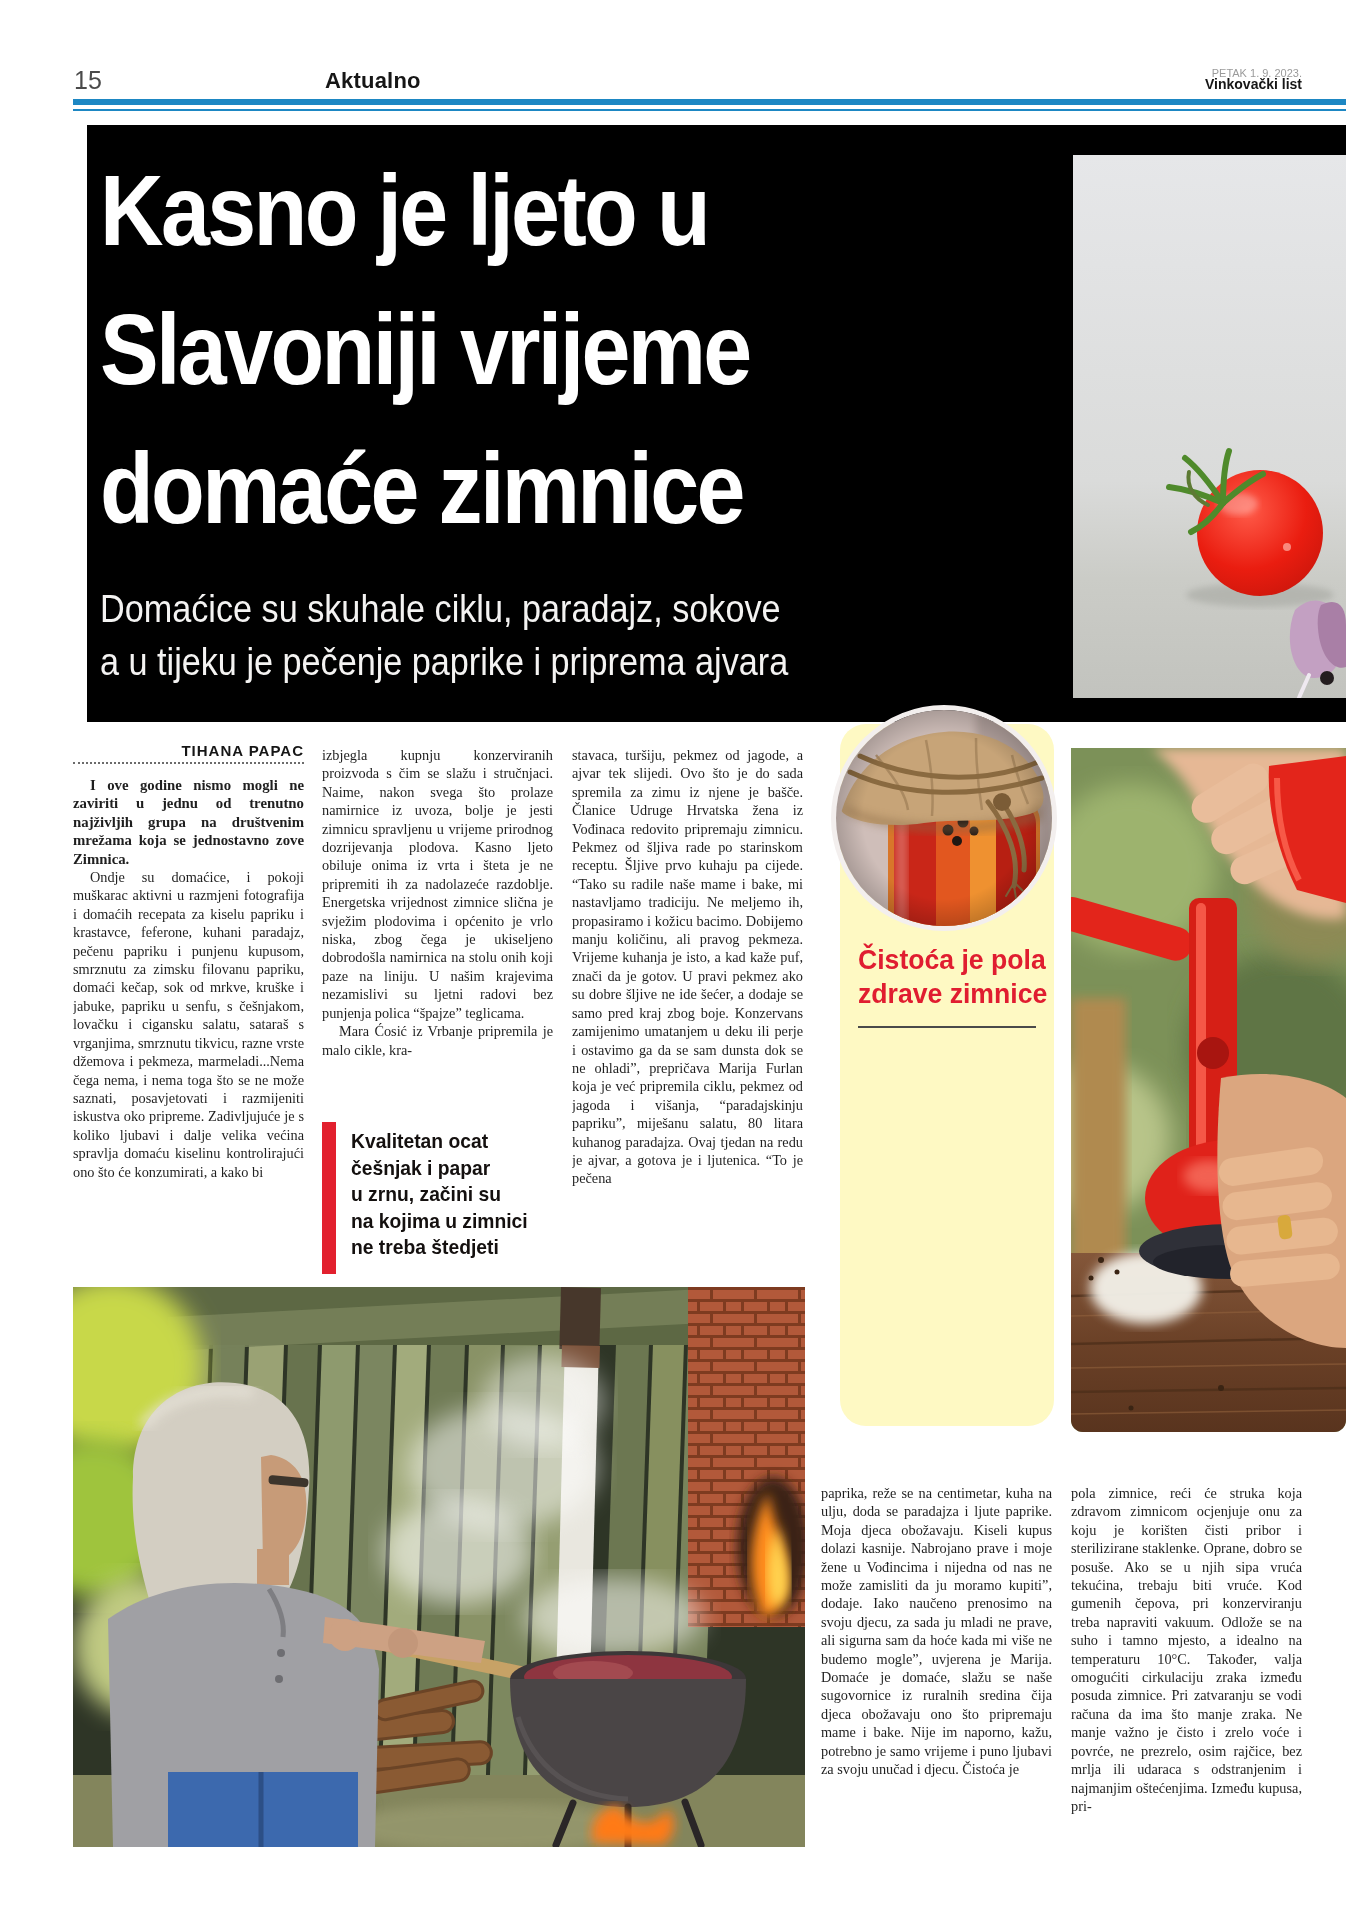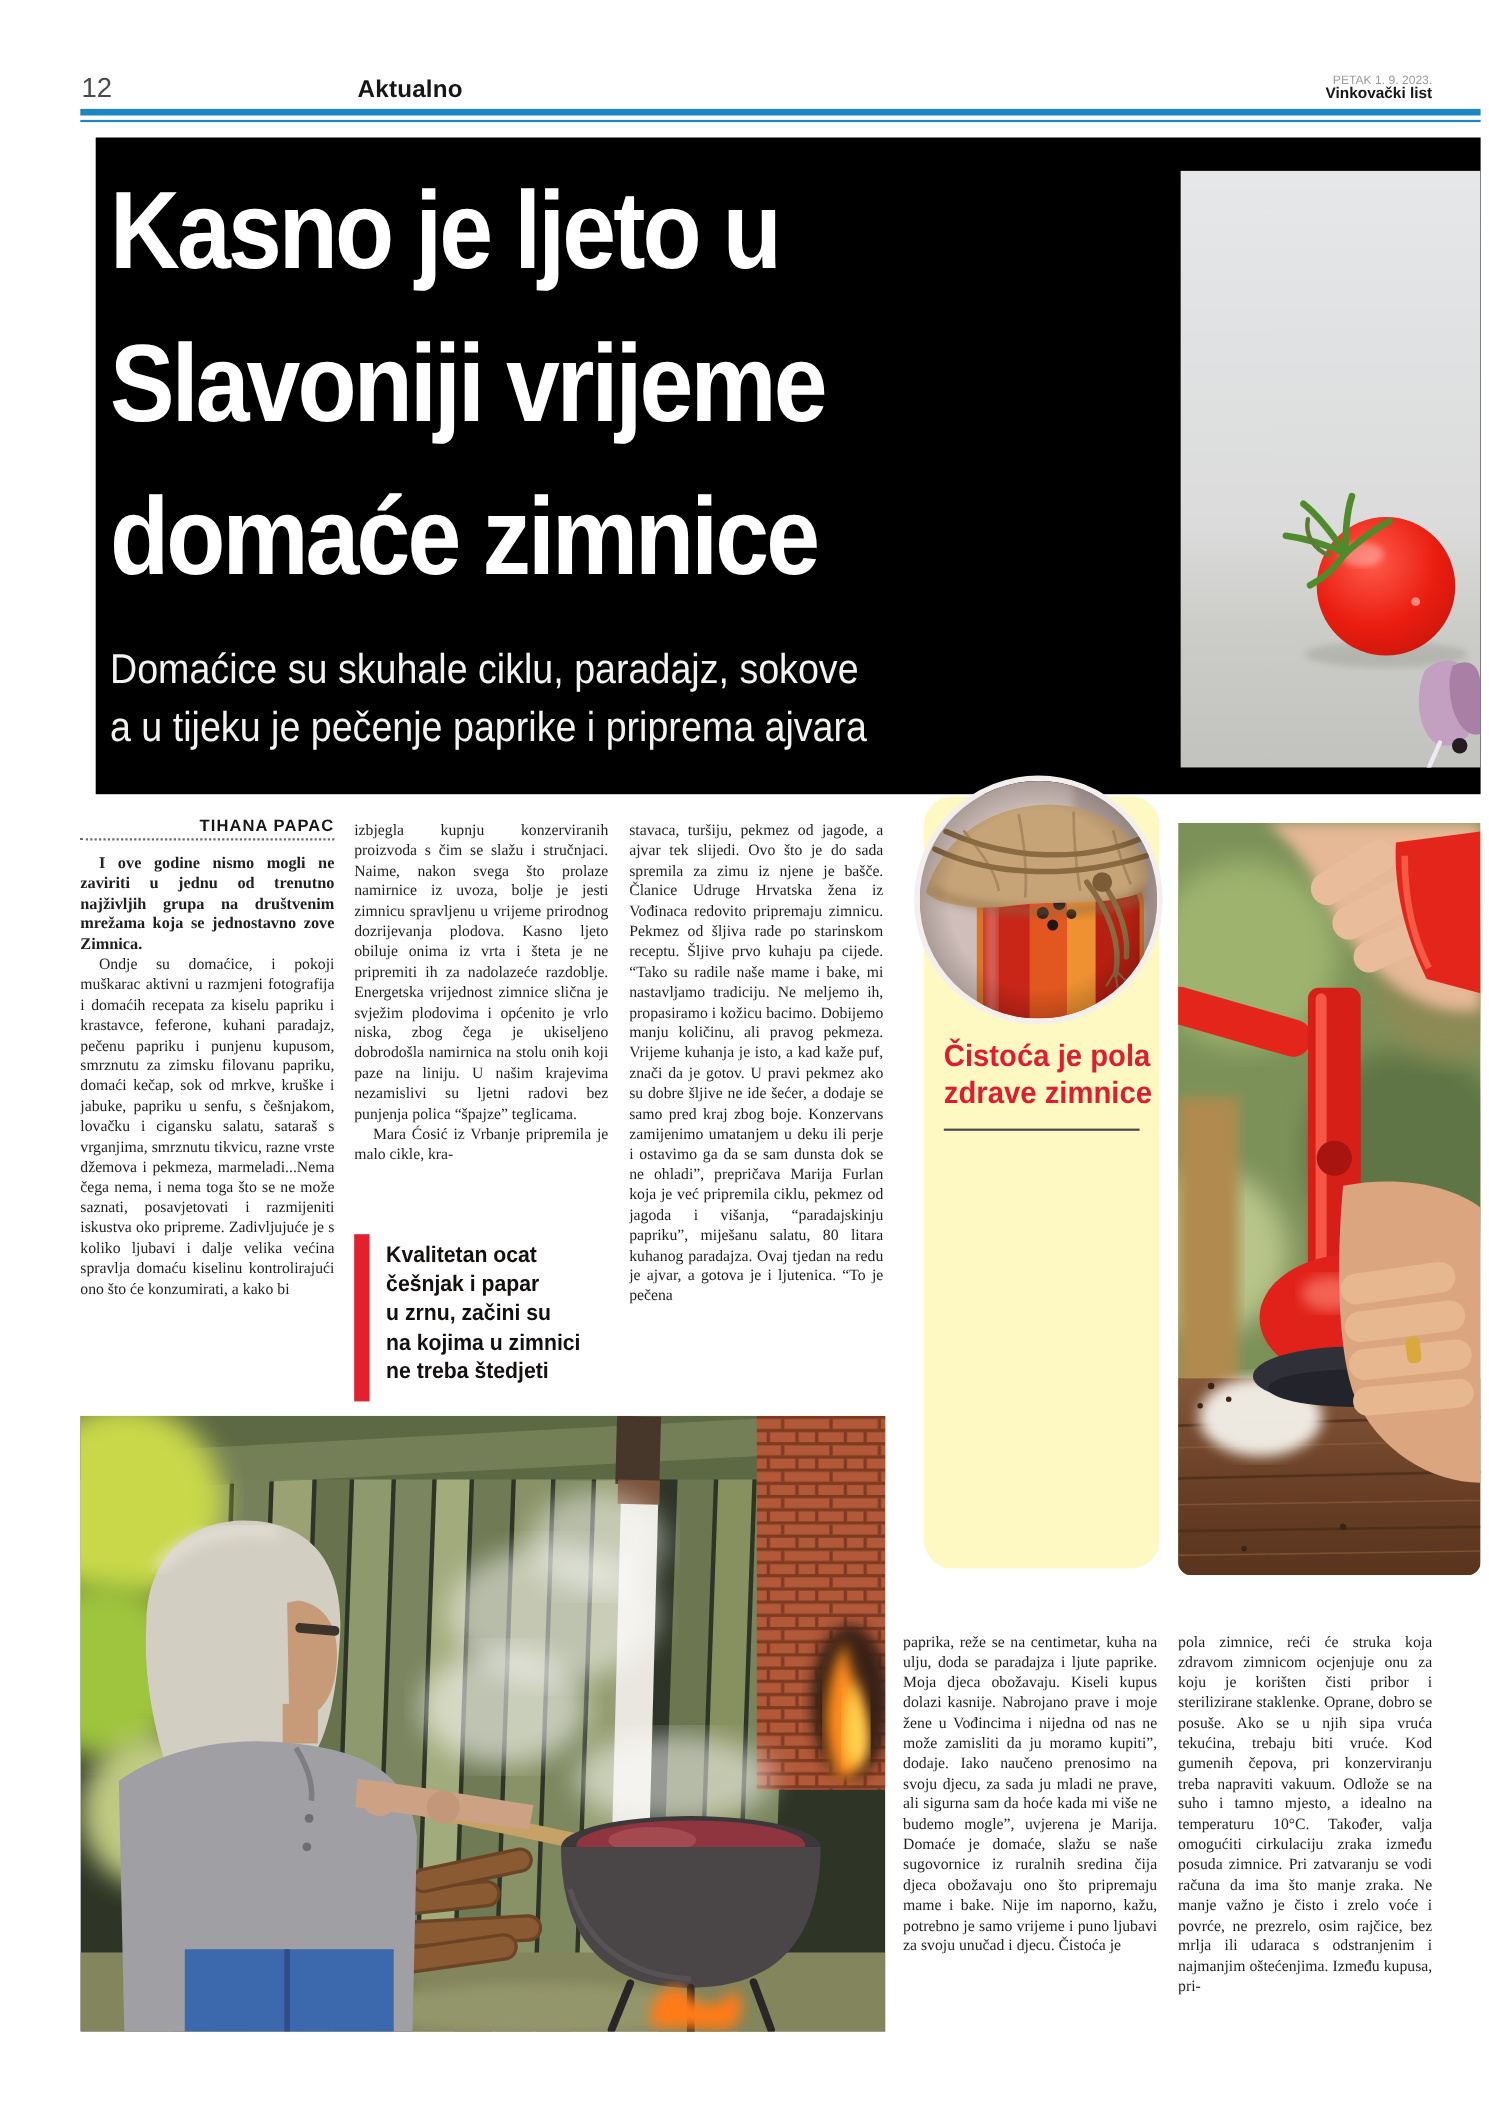--- a/index.html
+++ b/index.html
@@ -36,21 +36,21 @@
       color:#e01d30;transform:scaleX(.95);transform-origin:0 0;white-space:nowrap;}
   .side-rule{background:#4a4a4a;height:1.5px;}
   .side-body{font-family:"Liberation Sans",sans-serif;font-size:18.5px;line-height:27px;color:#3b3336;width:180px;}
   .photo{overflow:hidden;}
 </style>
 </head>
 <body>
 
 <div id="page">
 
-  <div class="abs pagenum" style="left:74px;top:66px;">12</div>
+  <div class="abs pagenum" style="left:74px;top:66px;">15</div>
   <div class="abs section" style="left:325px;top:68px;">Aktualno</div>
   <div class="abs date" style="left:1052px;top:67px;width:250px;">PETAK 1. 9. 2023.</div>
   <div class="abs pub" style="left:1052px;top:76px;width:250px;">Vinkovački list</div>
   <div class="abs rule-thick" style="left:73px;top:99px;width:1273px;"></div>
   <div class="abs rule-thin" style="left:73px;top:109px;width:1273px;"></div>
 
   <div class="abs hero" style="left:87px;top:125px;width:1259px;height:597px;">
     <div class="abs hl" style="left:13px;top:17px;">Kasno je ljeto u</div>
     <div class="abs hl" style="left:13px;top:156px;">Slavoniji vrijeme</div>
     <div class="abs hl" style="left:13px;top:295px;">domaće zimnice</div>

